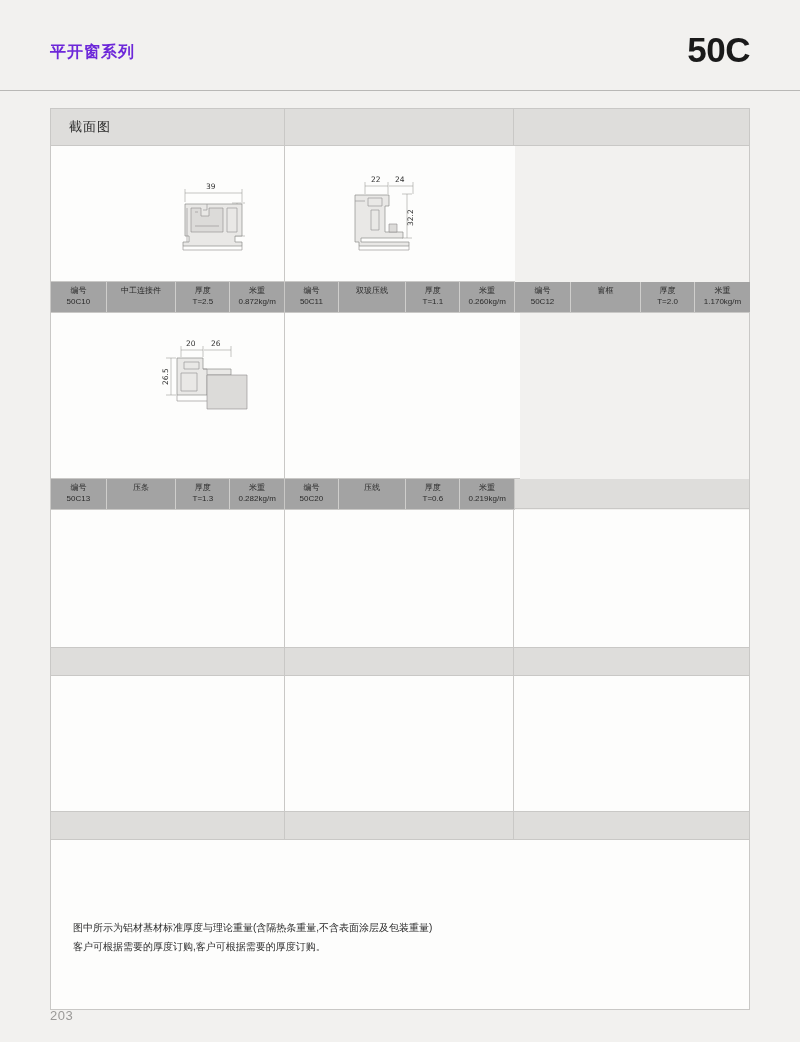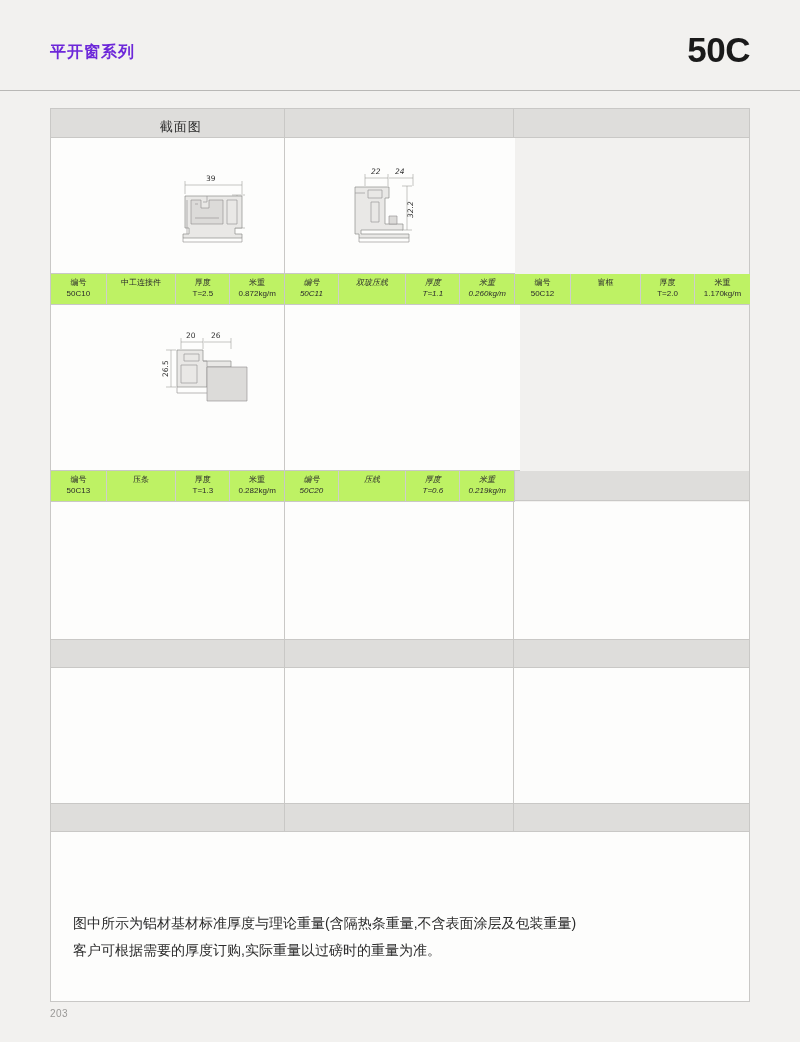--- a/index.html
+++ b/index.html
@@ -58,37 +58,36 @@
   }
   .row { display: flex; width: 100%; }
   .cell {
     position: relative;
     border-right: 1px solid #c9c8c6;
     border-bottom: 1px solid #c9c8c6;
     background: #fdfdfc;
   }
   .cell:last-child { border-right: none; }
   .c-a { width: 234px; }
-  .c-b { width: 230px; font-style: italic; }
+  .c-b { width: 230px; }
   .c-c { width: 235px; }
   .band { background: #dedddb; }
   .band-title {
-    height: 28px;
+    height: 36px;
     line-height: 36px;
-    padding-left: 27px;
+    padding-left: 18px;
     font-size: 13px;
     color: #2b2b2b;
     letter-spacing: 1px;
-    text-align: center;
   }
   .fig { height: 136px; }
   .fig-sm { height: 166px; }
   .fig svg, .fig-sm svg { display: block; }
   
-  .spec { display: flex; height: 30px; background: #bef264; }
+  .spec { display: flex; height: 30px; background: #a3a3a3; }
   .spec > div {
     border-right: 1px solid #cfcecc;
     font-size: 8px;
     line-height: 1.35;
     text-align: center;
     padding-top: 4px;
     color: #2b2b2b;
     overflow: hidden;
   }
   .spec > div:last-child { border-right: none; }
@@ -105,29 +104,29 @@
   .spec-c > div:nth-child(3){ width:54px; }
   .spec-c > div:nth-child(4){ width:55px; }
   .spec .l1 { display:block; }
   .spec .l2 { display:block; }
   .blank-tall { height: 138px; }
   .blank-band { height: 28px; }
   .blank-mid { height: 136px; }
   .note-cell {
     height: 170px;
     padding: 78px 0 0 22px;
-    font-size: 14px;
+    font-size: 10px;
     line-height: 1.9;
     color: #2b2b2b;
   }
   .note-cell .nl { display: block; }
   .footer-num {
     position: absolute;
     left: 50px; top: 1008px;
-    font-size: 10px;
+    font-size: 13px;
     color: #9a9997;
     letter-spacing: 0.5px;
   }
   
   .dl { stroke:#9b9a98; stroke-width:0.7; fill:none; }
   .dim { stroke:#8d8c8a; stroke-width:0.5; fill:none; }
   .dtxt { font-family:"DejaVu Sans", sans-serif; font-size:7.5px; fill:#333; }
   .prof { fill:#e9e8e6; stroke:#8d8c8a; stroke-width:0.7; }
   .profd { fill:#dcdbd9; stroke:#8d8c8a; stroke-width:0.6; }
 </style>
@@ -356,19 +355,19 @@
 
     <div class="row">
       <div class="cell c-a band blank-band"></div>
       <div class="cell c-b band blank-band"></div>
       <div class="cell c-c band blank-band"></div>
     </div>
 
     <div class="row">
       <div class="cell note-cell" style="width:700px;border-right:none;">
         <span class="nl">图中所示为铝材基材标准厚度与理论重量(含隔热条重量,不含表面涂层及包装重量)</span>
-        <span class="nl">客户可根据需要的厚度订购,实际重量以过磅时的重量为准。</span>
+        <span class="nl">客户可根据需要的厚度订购,客户可根据需要的厚度订购。</span>
       </div>
     </div>
   </div>
 
   <div class="footer-num">203</div>
 </div>
 
 </body></html>

